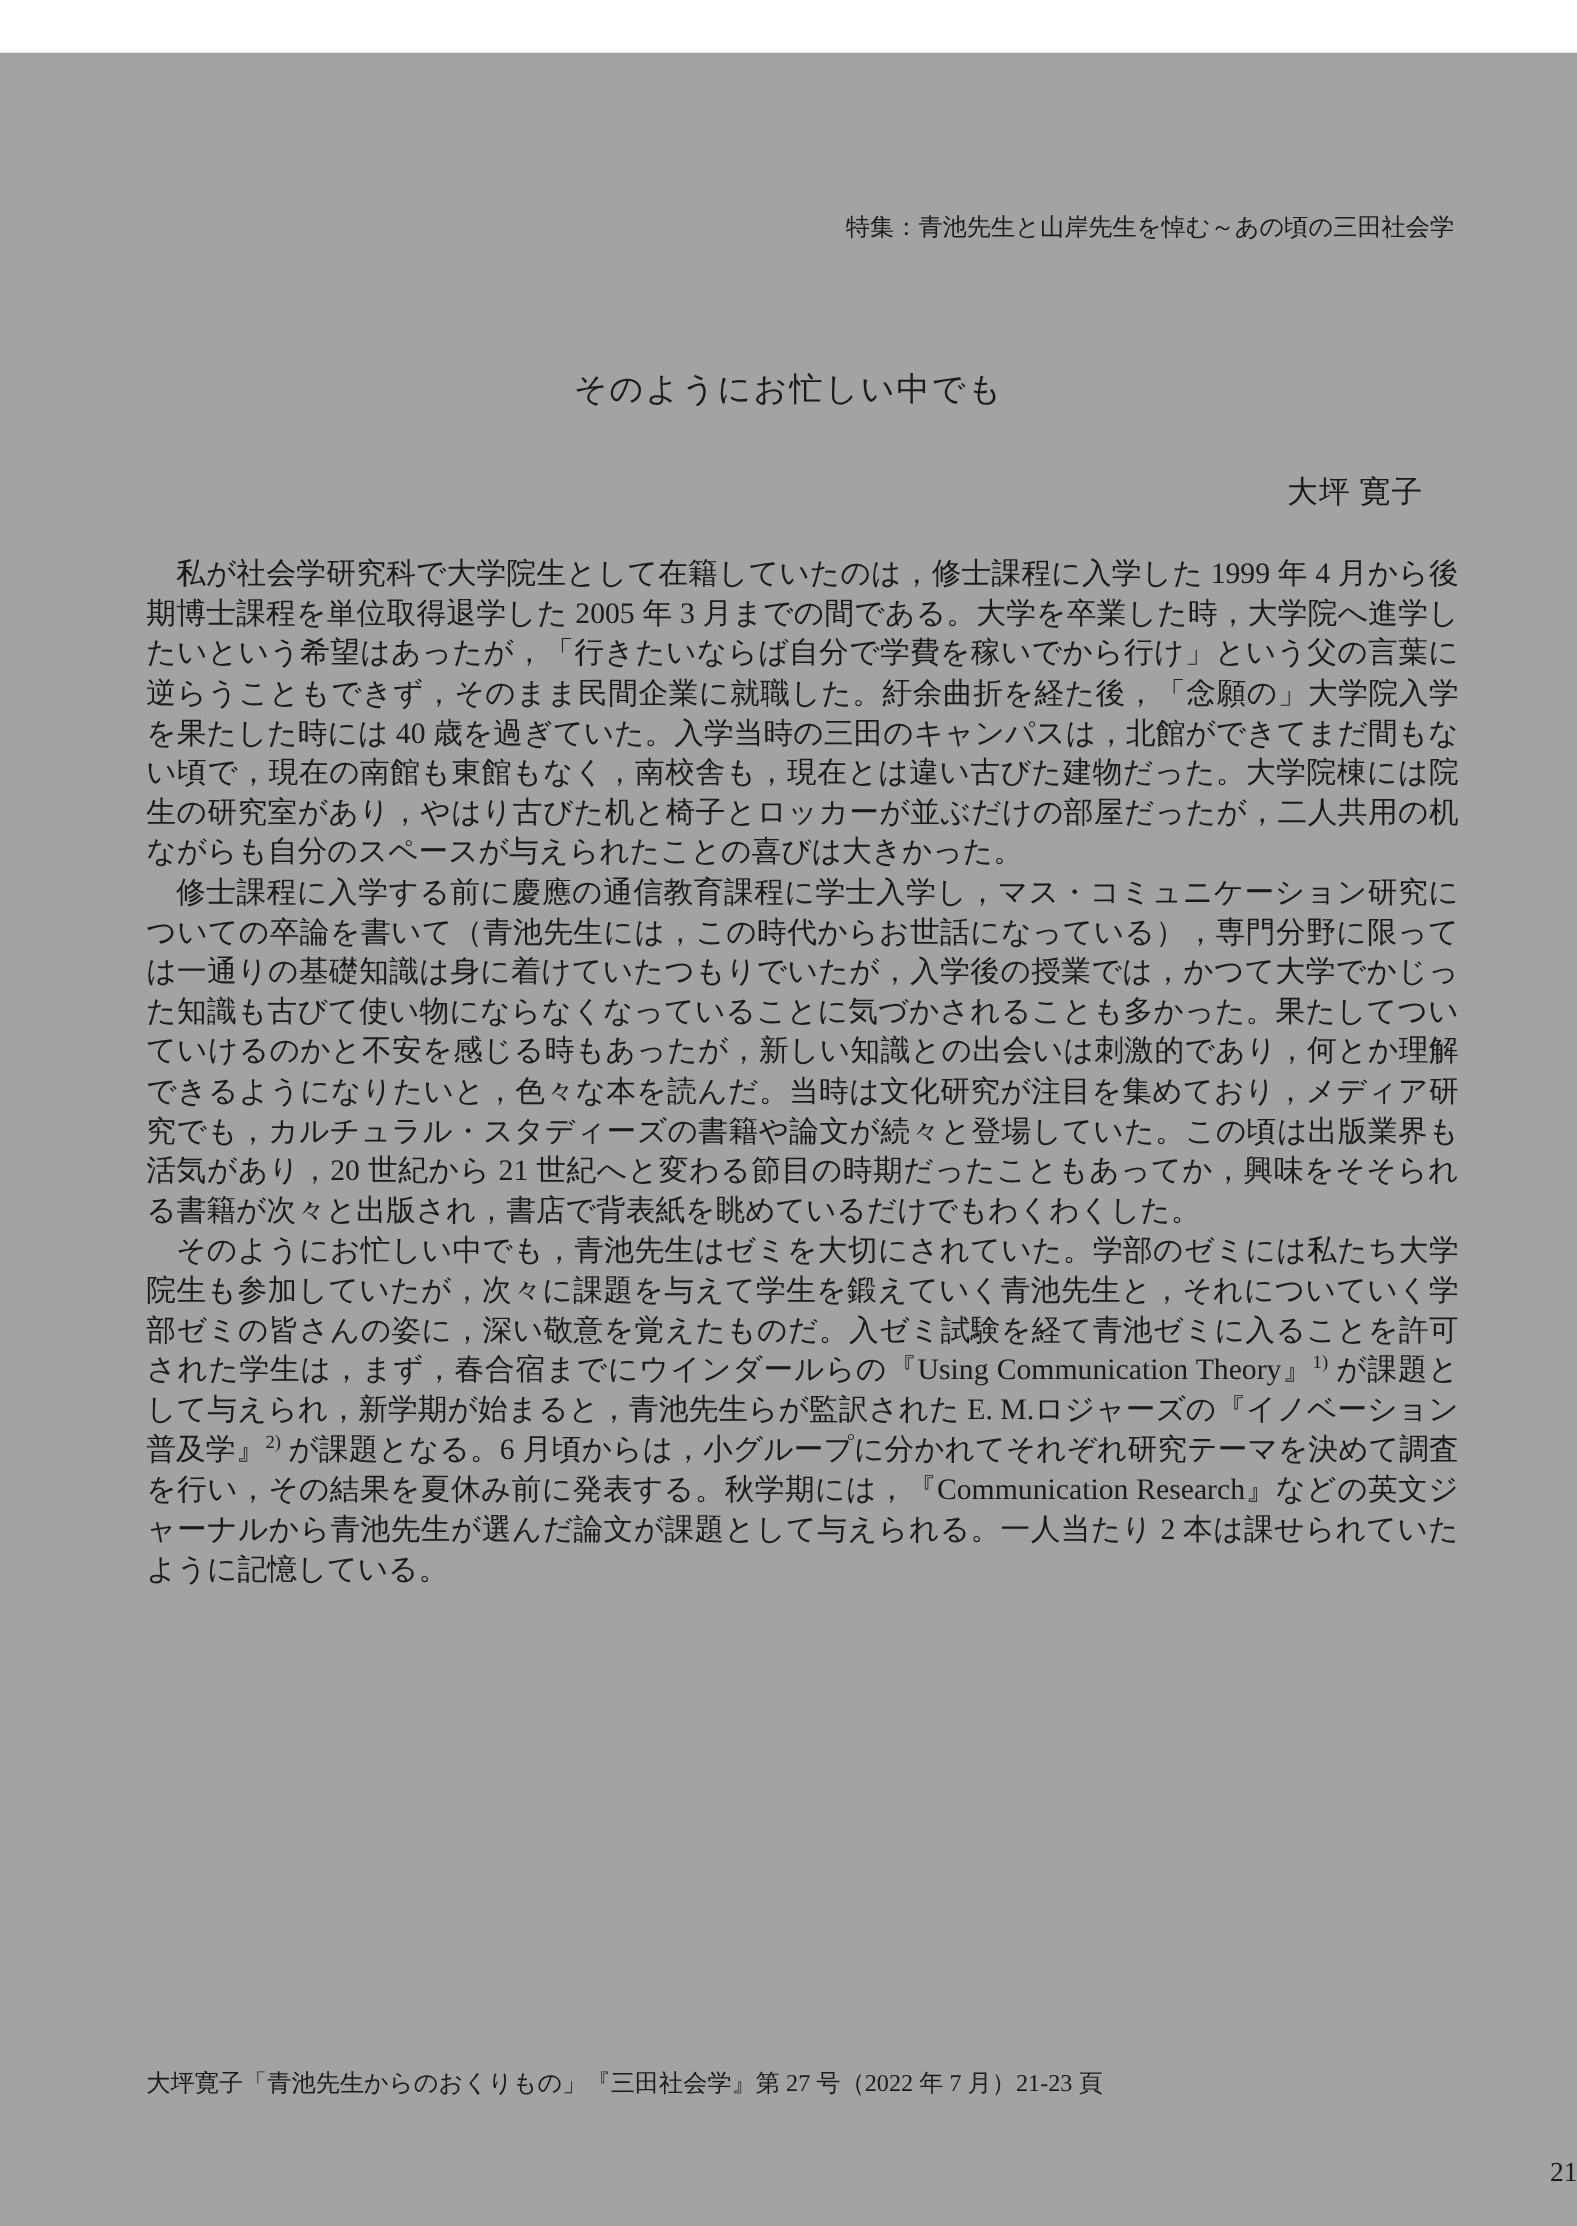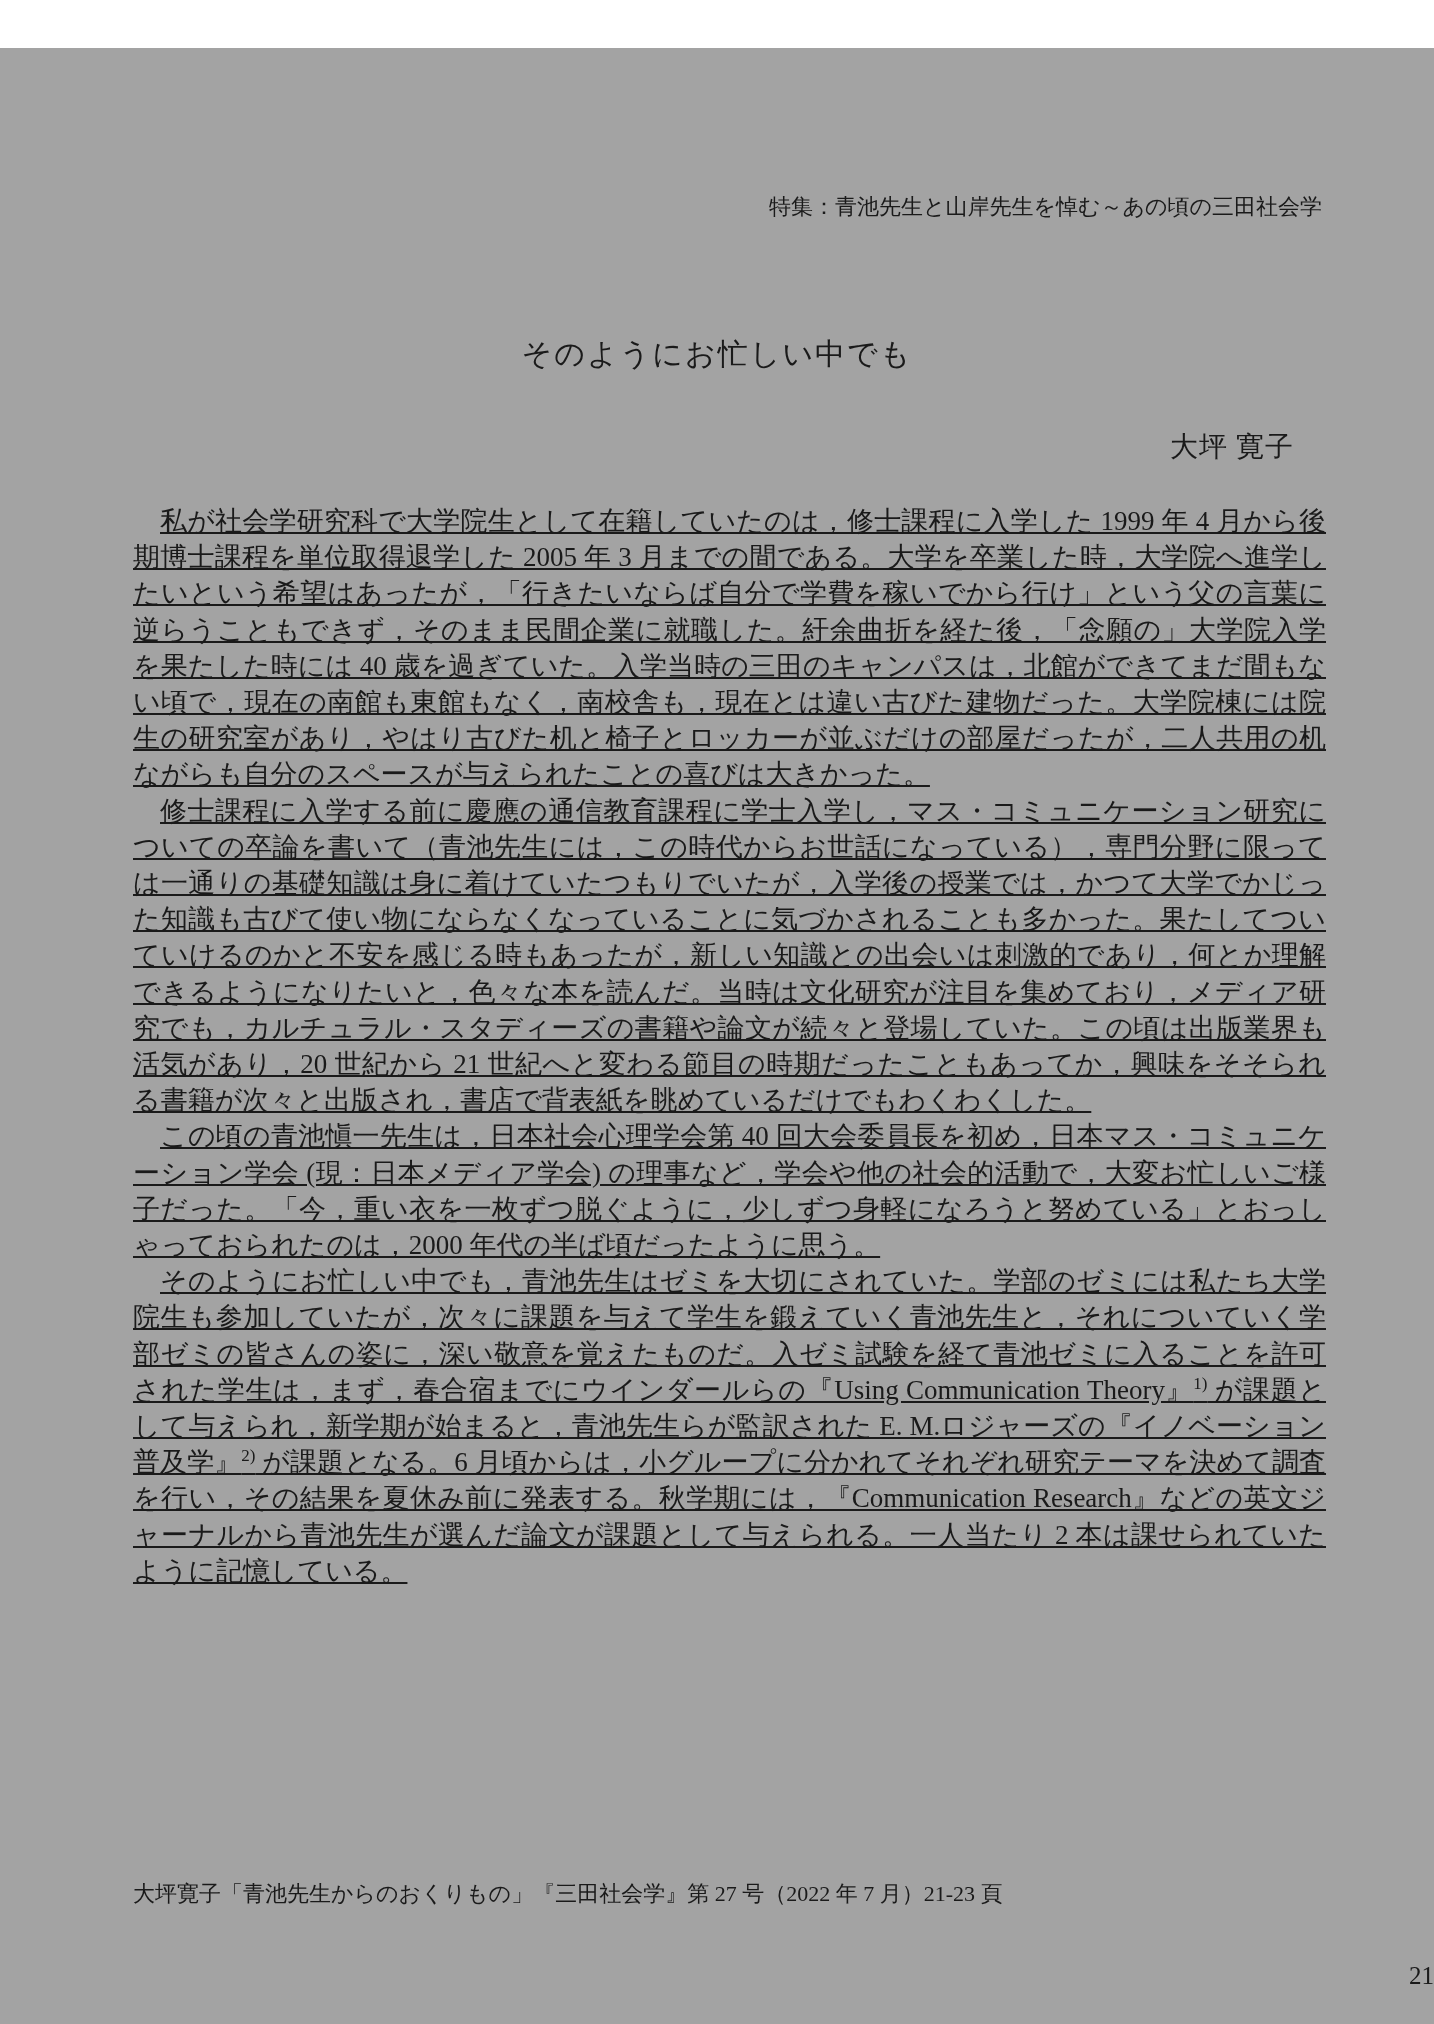--- a/index.html
+++ b/index.html
@@ -55,21 +55,20 @@
     width: 1193px;
     font-size: 27px;
     line-height: 36.2px;
     text-align: justify;
     text-justify: inter-ideograph;
   }
   .article-body p {
     margin: 0;
     padding: 0;
     text-indent: 27px;
-    text-decoration: underline;
   }
   .article-body sup {
     font-size: 17px;
     line-height: 0;
     vertical-align: super;
   }
   .footer-citation {
     position: absolute;
     top: 1833px;
     left: 133px;
@@ -93,21 +92,20 @@
 
   <div class="header-line">特集：青池先生と山岸先生を悼む～あの頃の三田社会学</div>
 
   <h1 class="article-title">そのようにお忙しい中でも</h1>
 
   <div class="author-name">大坪 寛子</div>
 
   <div class="article-body" id="article-body">
       <p><span>私が社会学研究科で大学院生として在籍していたのは，修士課程に入学した 1999 年 4 月から後期博士課程を単位取得退学した 2005 年 3 月までの間である。大学を卒業した時，大学院へ進学したいという希望はあったが，「行きたいならば自分で学費を稼いでから行け」という父の言葉に逆らうこともできず，そのまま民間企業に就職した。紆余曲折を経た後，「念願の」大学院入学を果たした時には 40 歳を過ぎていた。入学当時の三田のキャンパスは，北館ができてまだ間もない頃で，現在の南館も東館もなく，南校舎も，現在とは違い古びた建物だった。大学院棟には院生の研究室があり，やはり古びた机と椅子とロッカーが並ぶだけの部屋だったが，二人共用の机ながらも自分のスペースが与えられたことの喜びは大きかった。</span></p>
       <p><span>修士課程に入学する前に慶應の通信教育課程に学士入学し，マス・コミュニケーション研究についての卒論を書いて（青池先生には，この時代からお世話になっている），専門分野に限っては一通りの基礎知識は身に着けていたつもりでいたが，入学後の授業では，かつて大学でかじった知識も古びて使い物にならなくなっていることに気づかされることも多かった。果たしてついていけるのかと不安を感じる時もあったが，新しい知識との出会いは刺激的であり，何とか理解できるようになりたいと，色々な本を読んだ。当時は文化研究が注目を集めており，メディア研究でも，カルチュラル・スタディーズの書籍や論文が続々と登場していた。この頃は出版業界も活気があり，20 世紀から 21 世紀へと変わる節目の時期だったこともあってか，興味をそそられる書籍が次々と出版され，書店で背表紙を眺めているだけでもわくわくした。</span></p>
-      <p><span>この頃の青池愼一先生は，日本社会心理学会第 40 回大会委員長を初め，日本マス・コミュニケーション学会 (現：日本メディア学会) の理事など，学会や他の社会的活動で，大変お忙しいご様子だった。「今，重い衣を一枚ずつ脱ぐように，少しずつ身軽になろうと努めている」とおっしゃっておられたのは，2000 年代の半ば頃だったように思う。</span></p>
       <p><span>そのようにお忙しい中でも，青池先生はゼミを大切にされていた。学部のゼミには私たち大学院生も参加していたが，次々に課題を与えて学生を鍛えていく青池先生と，それについていく学部ゼミの皆さんの姿に，深い敬意を覚えたものだ。入ゼミ試験を経て青池ゼミに入ることを許可された学生は，まず，春合宿までにウインダールらの『Using Communication Theory』</span><sup>1)</sup><span> が課題として与えられ，新学期が始まると，青池先生らが監訳された E. M.ロジャーズの『イノベーション普及学』</span><sup>2)</sup><span> が課題となる。6 月頃からは，小グループに分かれてそれぞれ研究テーマを決めて調査を行い，その結果を夏休み前に発表する。秋学期には，『Communication Research』などの英文ジャーナルから青池先生が選んだ論文が課題として与えられる。一人当たり 2 本は課せられていたように記憶している。</span></p>
     </div>
 
   <div class="footer-citation">大坪寛子「青池先生からのおくりもの」『三田社会学』第 27 号（2022 年 7 月）21-23 頁</div>
 
   <div class="page-number">21</div>
 
 </div>
 
 </body></html>

